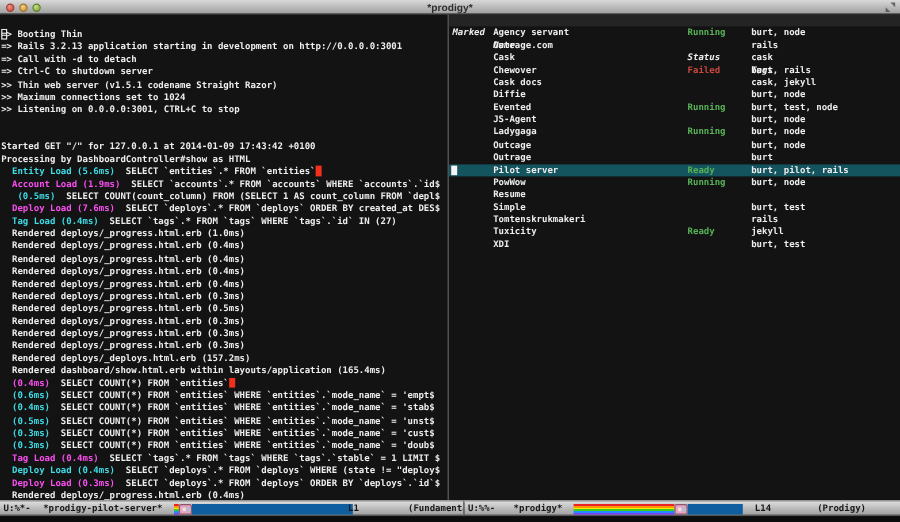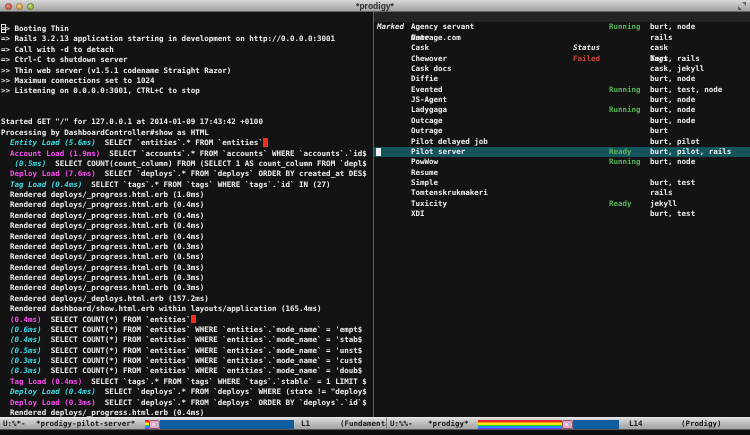--- a/index.html
+++ b/index.html
@@ -23,38 +23,38 @@
   .fs-icon { position:absolute; right:4px; top:2px; width:8px; height:8px; opacity:.75; }
   .fs-icon:before, .fs-icon:after { content:""; position:absolute; width:0; height:0; border-style:solid; }
   .fs-icon:before { top:0; right:0; border-width:0 4px 4px 0; border-color:transparent #444 transparent transparent; }
   .fs-icon:after  { bottom:0; left:0; border-width:4px 0 0 4px; border-color:transparent transparent transparent #444; }
 
   
   .log-pane { position:absolute; left:0; top:24px; width:372px; height:405px;
               padding-left:1px; overflow:hidden; font-size:7.5px; color:var(--fg);
               line-height:10.38px; white-space:pre; }
   .log-line { height:10.38px; }
-  .c-cyan    { color:var(--cyan);font-style:italic; }
+  .c-cyan    { color:var(--cyan); }
   .c-magenta { color:var(--magenta); }
   .cursor-red { display:inline-block; width:4.5px; height:8.5px; background:var(--cursor-red);
                 vertical-align:-1.5px; margin-left:0.5px; }
   .hollow { outline:1px solid #e6e6e6; outline-offset:-1px; }
 
   .divider { position:absolute; left:373px; top:12px; width:1px; height:405px; background:#606060; }
 
   .proc-pane { position:absolute; left:374px; top:12px; width:376px; height:405px;
                overflow:hidden; font-size:7.5px; color:var(--fg); line-height:10.38px; }
   .prow { position:relative; height:10.38px; white-space:pre; }
   .prow.header { background:var(--header-bg);font-style:italic; }
   .prow .col-marked { position:absolute; left:3px; }
   .prow .col-name   { position:absolute; left:37px; }
   .prow .col-status { position:absolute; left:199px; }
-  .prow .col-tags   { position:absolute; left:276px; }
+  .prow .col-tags   { position:absolute; left:252px; }
   .prow.selected { background:var(--selection); }
-  .st-green { color:var(--green);margin-left:36px; }
+  .st-green { color:var(--green); }
   .st-red   { color:var(--red); }
   .cursor-white { position:absolute; left:2px; top:1px; width:5px; height:8.5px; background:#f4f4f4; }
 
   
   .modeline { position:absolute; top:417px; height:13px; overflow:hidden;
               background:linear-gradient(#dcdcdc,#b6b6b6 60%,#a3a3a3);
               border-top:1px solid #e9e9e9; border-bottom:1px solid #555;
               font-size:7.5px; color:#161616; line-height:12px; }
   .modeline span { position:absolute; white-space:pre; }
   .ml-left  { left:0; width:386px; }
@@ -103,40 +103,39 @@
         <div class="prow"><span class="col-name">Outrage.com</span><span class="col-tags">rails</span></div>
         <div class="prow"><span class="col-name">Cask</span><span class="col-tags">cask</span></div>
         <div class="prow"><span class="col-name">Chewover</span><span class="col-status st-red">Failed</span><span class="col-tags">burt, rails</span></div>
         <div class="prow"><span class="col-name">Cask docs</span><span class="col-tags">cask, jekyll</span></div>
         <div class="prow"><span class="col-name">Diffie</span><span class="col-tags">burt, node</span></div>
         <div class="prow"><span class="col-name">Evented</span><span class="col-status st-green">Running</span><span class="col-tags">burt, test, node</span></div>
         <div class="prow"><span class="col-name">JS-Agent</span><span class="col-tags">burt, node</span></div>
         <div class="prow"><span class="col-name">Ladygaga</span><span class="col-status st-green">Running</span><span class="col-tags">burt, node</span></div>
         <div class="prow"><span class="col-name">Outcage</span><span class="col-tags">burt, node</span></div>
         <div class="prow"><span class="col-name">Outrage</span><span class="col-tags">burt</span></div>
-        <div class="prow"><span class="col-name">Pilot delayed job</span><span class="col-tags">burt, pilot</span></div>
         <div class="prow selected"><span class="cursor-white"></span><span class="col-name">Pilot server</span><span class="col-status st-green">Ready</span><span class="col-tags">burt, pilot, rails</span></div>
         <div class="prow"><span class="col-name">PowWow</span><span class="col-status st-green">Running</span><span class="col-tags">burt, node</span></div>
         <div class="prow"><span class="col-name">Resume</span></div>
         <div class="prow"><span class="col-name">Simple</span><span class="col-tags">burt, test</span></div>
         <div class="prow"><span class="col-name">Tomtenskrukmakeri</span><span class="col-tags">rails</span></div>
         <div class="prow"><span class="col-name">Tuxicity</span><span class="col-status st-green">Ready</span><span class="col-tags">jekyll</span></div>
         <div class="prow"><span class="col-name">XDI</span><span class="col-tags">burt, test</span></div>
       </div>
   </div>
 
   <div class="modeline ml-left">
     <span style="left:3px">U:%*-</span>
     <span style="left:36px">*prodigy-pilot-server*</span>
     <div class="nyan" style="left:145px">
       <div class="nyan-rainbow" id="nyan-l-rainbow" style="width: 4px;"></div>
       <div class="nyan-cat"></div>
       <div class="nyan-space" id="nyan-l-space" style="width: 134px;"></div>
     </div>
-    <span style="left:301px">L1</span>
+    <span style="left:290px">L1</span>
     <span style="left:340px">(Fundamental)</span>
   </div>
 
   <div class="modeline ml-right">
     <span style="left:3px">U:%%-</span>
     <span style="left:41px">*prodigy*</span>
     <div class="nyan" style="left:91px">
       <div class="nyan-rainbow" id="nyan-r-rainbow" style="width: 84px;"></div>
       <div class="nyan-cat"></div>
       <div class="nyan-space" id="nyan-r-space" style="width: 46px;"></div>

